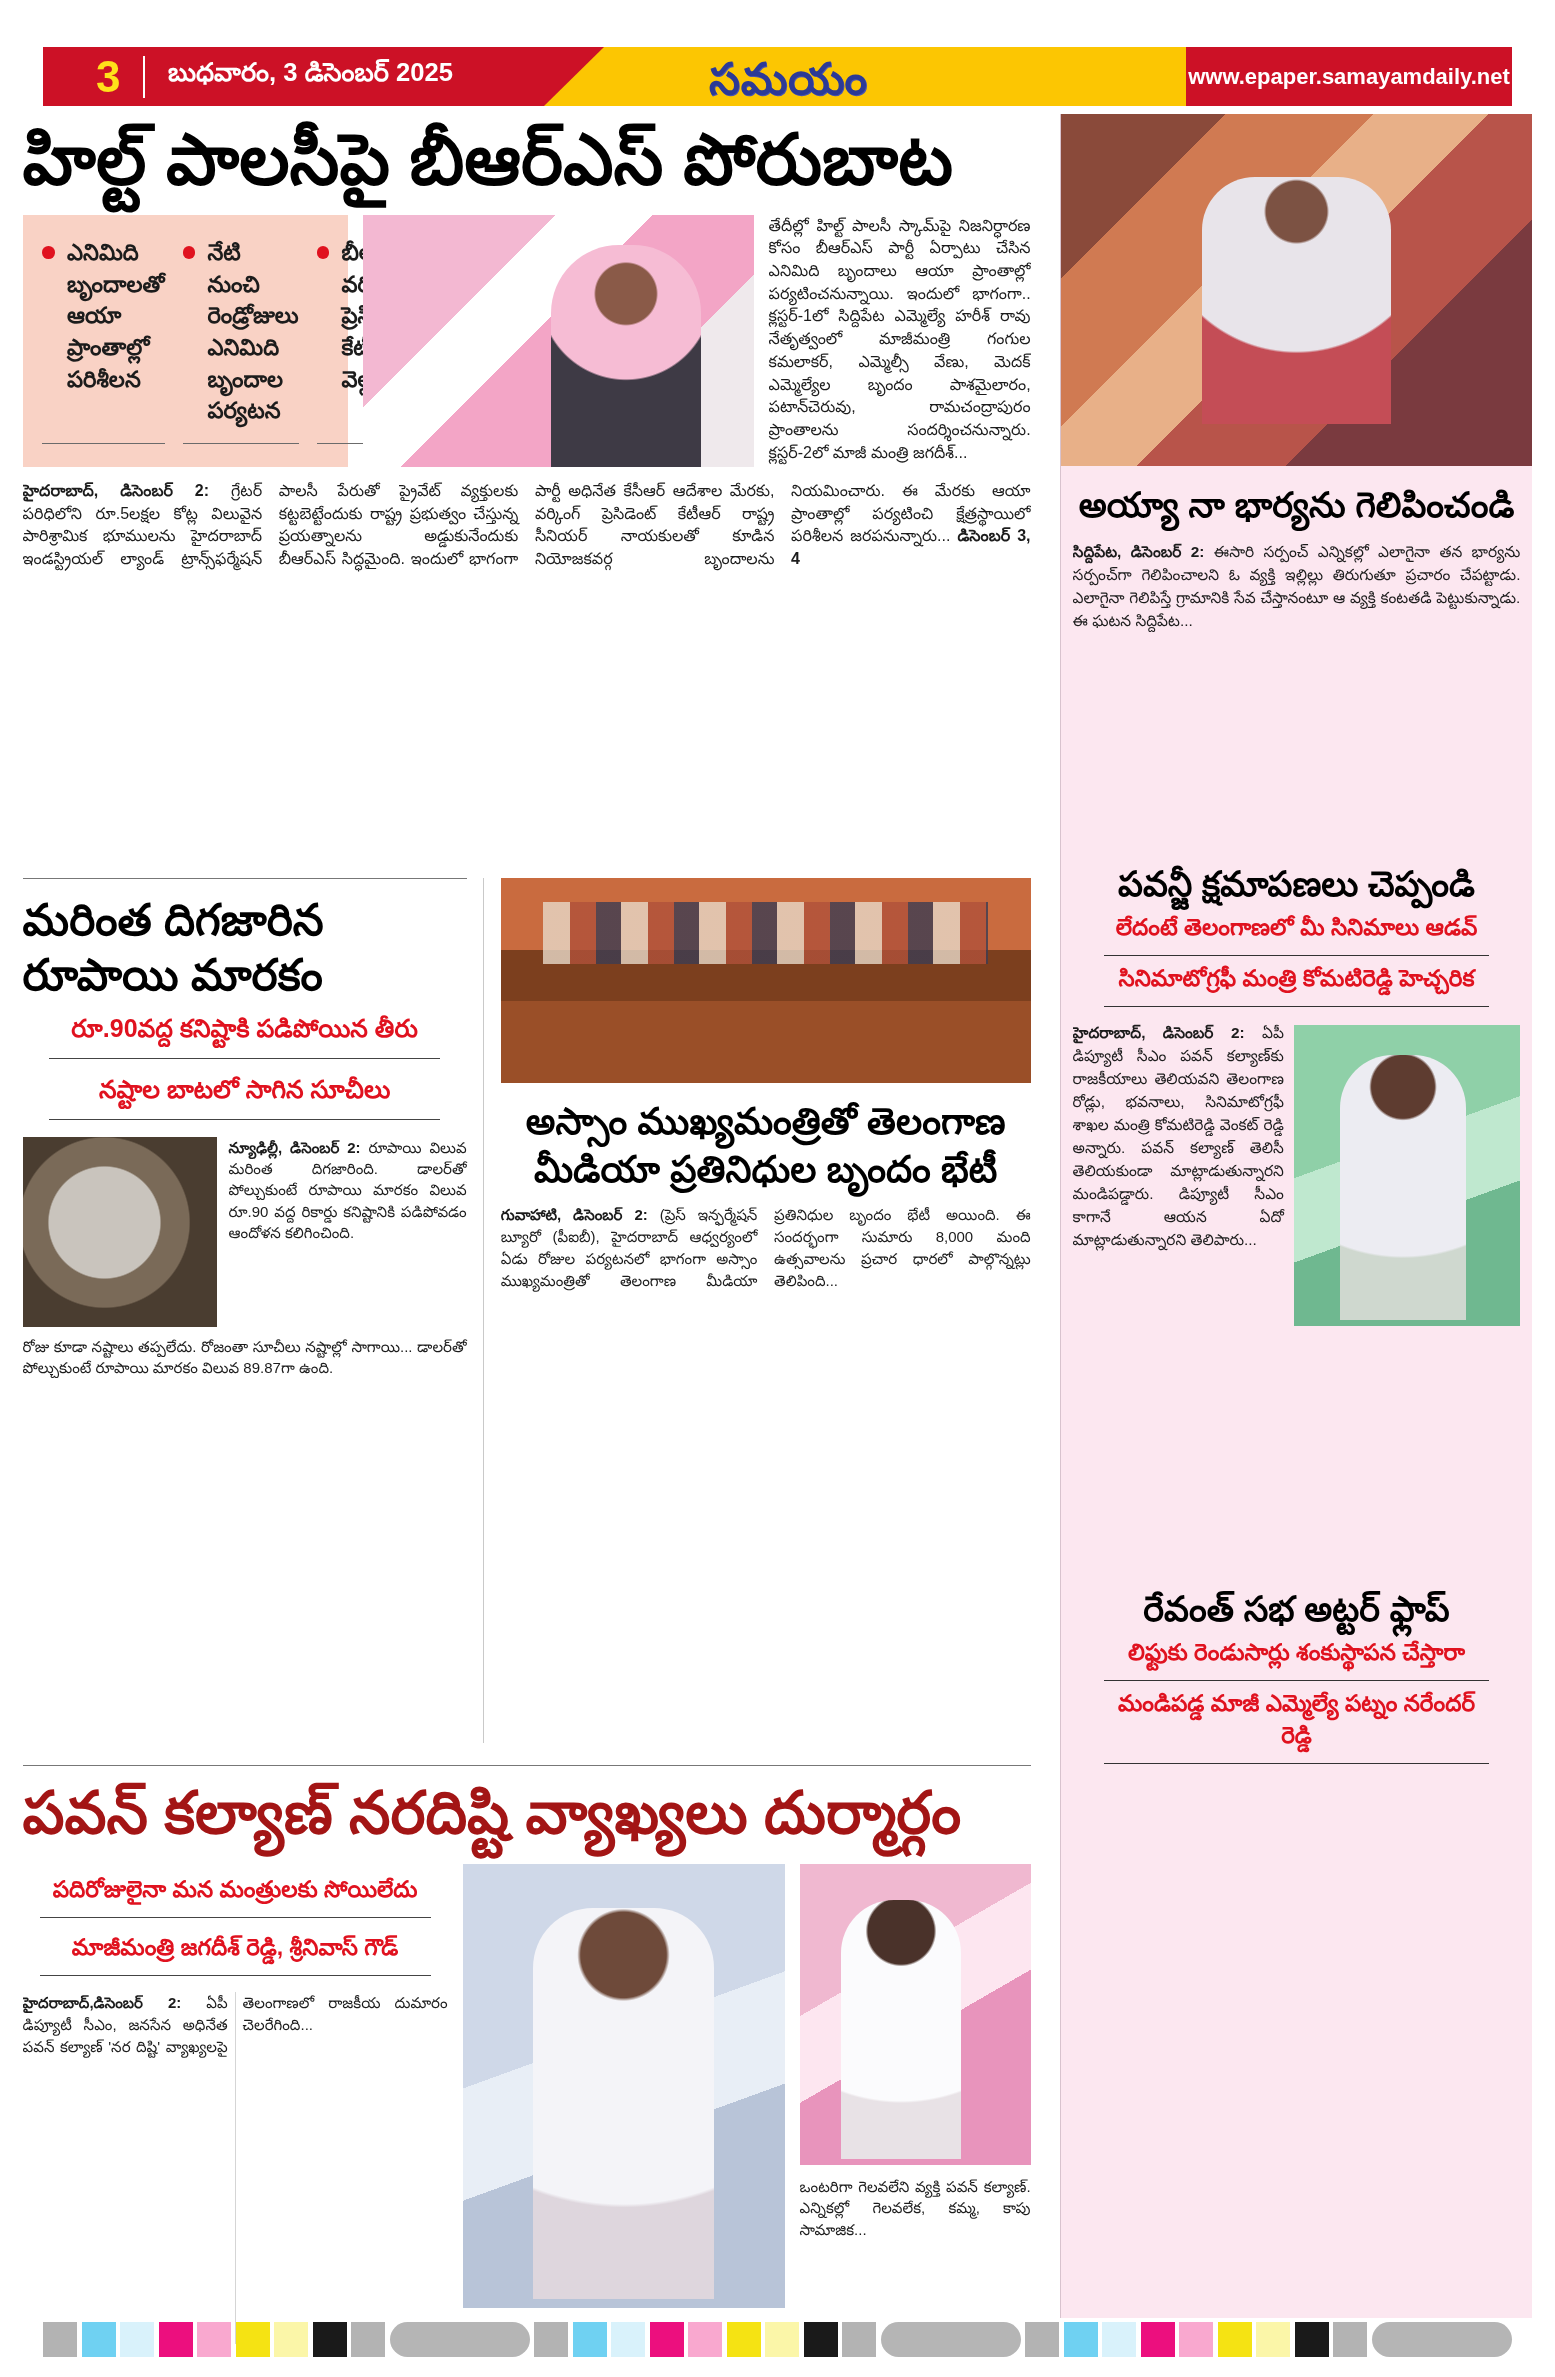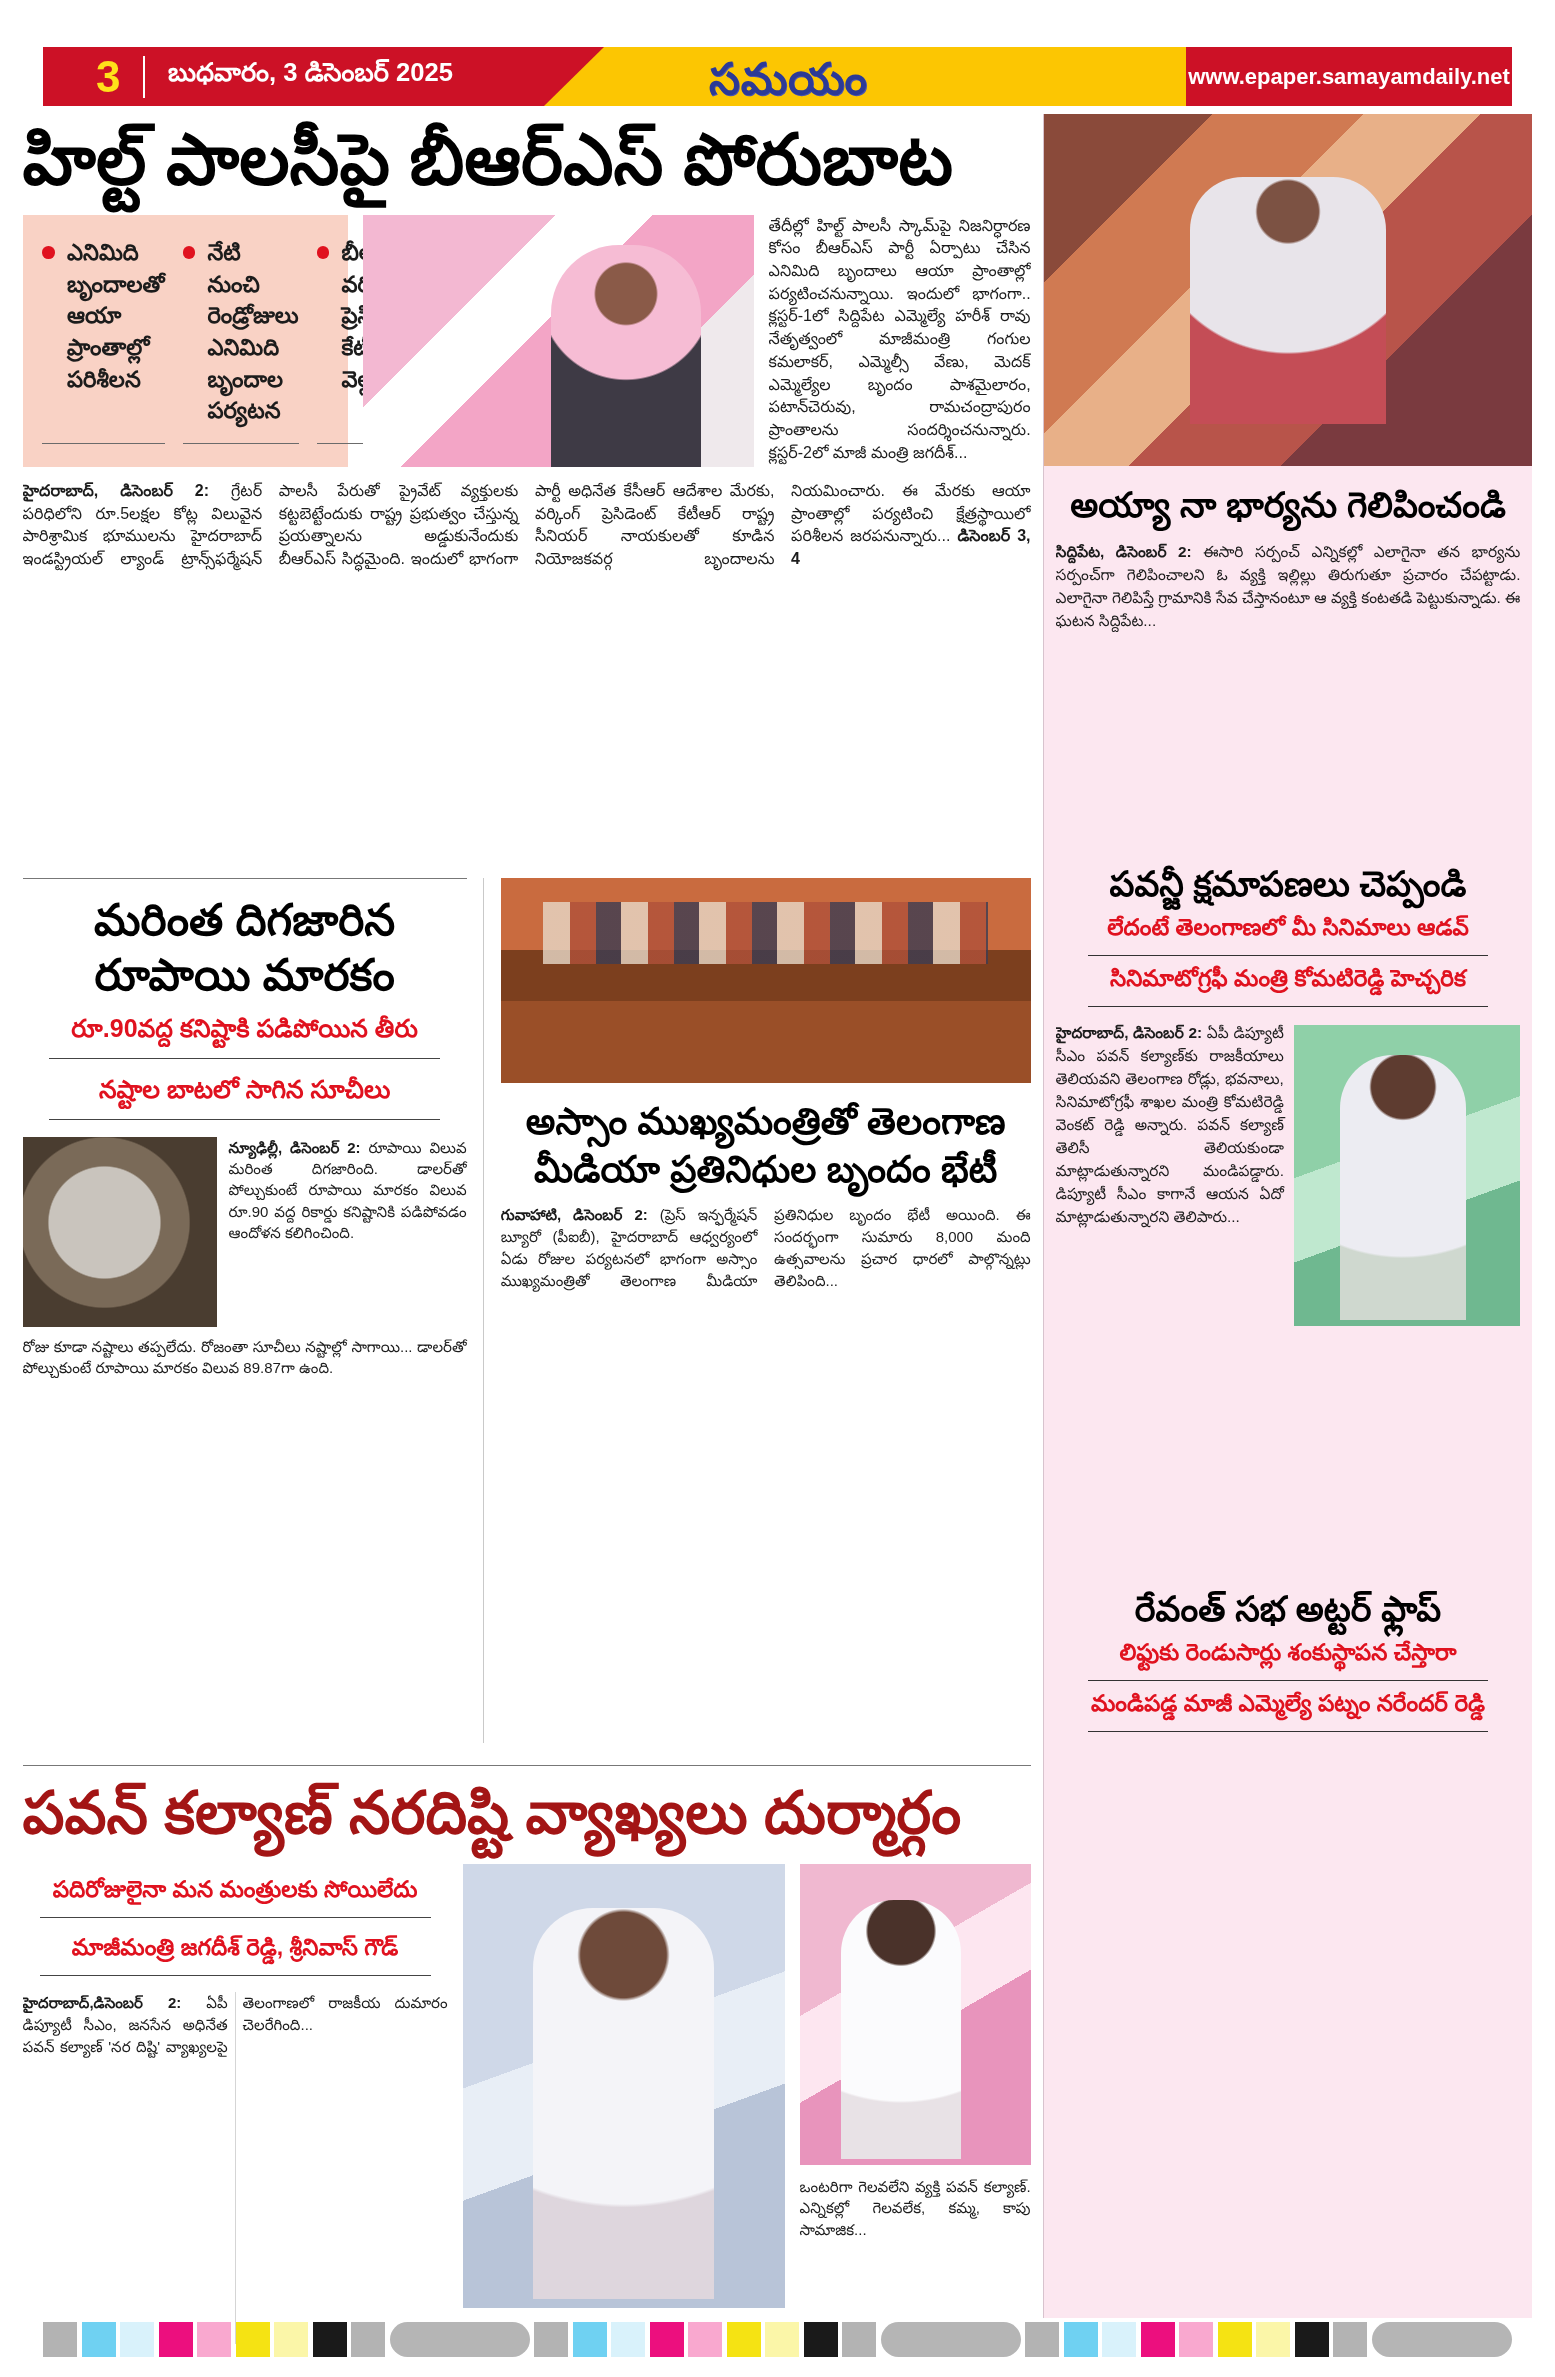--- a/index.html
+++ b/index.html
@@ -22,21 +22,21 @@
   .h-mast{position:absolute; left:666px; top:16px; bottom:0; display:flex; align-items:center;}
   .mast{color:var(--mastblue); font-size:44px; font-weight:800; letter-spacing:0.8px;
         text-shadow:0.8px 0.8px 0 #4a55b0;}
   .h-right{position:absolute; right:0; top:0; bottom:0; width:326px; background:var(--red);
            display:flex; align-items:center; justify-content:center;}
   .h-url{color:#fff; font-size:22px; font-weight:600;}
 
   
   .content{position:absolute; top:114px; left:22.6px; right:22.6px; bottom:59px; display:flex; gap:12px;}
   .main{width:1008px; flex:none;}
-  .rail{flex:1; background:var(--railpink); border-left:0.8px solid #d8c3ce; padding:0 12px 14px; overflow:hidden;}
+  .rail{flex:1; background:var(--railpink); border-left:0.8px solid #d8c3ce; padding:0 12px 14px; overflow:hidden;margin-left:17px;}
 
   
   .sec-hilt{height:741px; overflow:hidden;}
   .hilt-headline{font-size:71px; font-weight:800; line-height:1.12; color:#000; margin:6px 0 15px;}
   .hilt-row{display:flex; gap:15px; align-items:stretch;}
   .bullet-box{width:325px; flex:none; background:var(--boxpink); padding:22.6px 19.6px; display:flex; flex-direction:row; gap:18px;}
   .bullet-item{display:flex; gap:12px; font-size:22.6px; font-weight:700; line-height:1.4;
                border-bottom:1.5px solid #6b6b6b; padding-bottom:10.5px;}
   .bullet-item:last-child{border-bottom:1.5px solid #6b6b6b;}
   .dot{width:12.8px; height:12.8px; border-radius:50%; background:var(--accent); margin-top:9px; flex:none;}
@@ -46,21 +46,21 @@
   .photo-ktr::after{content:""; position:absolute; right:53px; top:30px; width:150px; height:222px;
     background:radial-gradient(circle at 50% 22%,#8a5a48 0 16%,#f6bcd4 17% 45%,#3e3a45 46%);border-radius:68px 68px 0 0;}
   .hilt-coltext{flex:1; font-size:16px; line-height:1.42; text-align:justify;}
   .hilt-body{margin-top:13.5px; column-count:4; column-gap:16.6px; font-size:16px; line-height:1.42; text-align:justify; height:331px; overflow:hidden;}
   .dateline{font-weight:800;}
   .footnote{font-weight:800;}
 
   
   .mid{display:flex; gap:16.6px; margin-top:22.6px; height:865px; overflow:hidden;}
   .rupee{width:444px; flex:none; border-top:1.5px solid #777; padding-top:13.5px;}
-  .rupee h2{font-size:44px; font-weight:800; text-align:center; line-height:1.25; color:#000;}
+  .rupee h2{font-size:44px; font-weight:800; line-height:1.25; color:#000;}
   .subhead{color:var(--accent); font-weight:700; font-size:25px; text-align:center;
            padding-bottom:9px; border-bottom:1.5px solid #444; width:88%; margin:12px auto 16px;}
   .rupee-top{display:flex; gap:12px; margin-top:16.6px;}
   .photo-coin{width:194px; height:190px; flex:none;
     background:radial-gradient(circle at 42% 45%,#c9c4bd 0 36%,#7a6a58 37% 55%,#4a3d30 56%);}
   .rupee-lead{flex:1; font-size:15px; line-height:1.42; text-align:justify;}
   .rupee-more{font-size:15px; line-height:1.42; text-align:justify; margin-top:9px;}
   .assam{flex:1; border-left:0.8px solid #c9c9c9; padding-left:16.6px;}
   .photo-meeting{height:205px; background:linear-gradient(180deg,#c96b3f 0 35%,#7c3f1e 35% 60%,#9a4f28 60%);}
   .photo-meeting::after{content:""; position:absolute; left:8%; right:8%; top:12%; height:30%;

